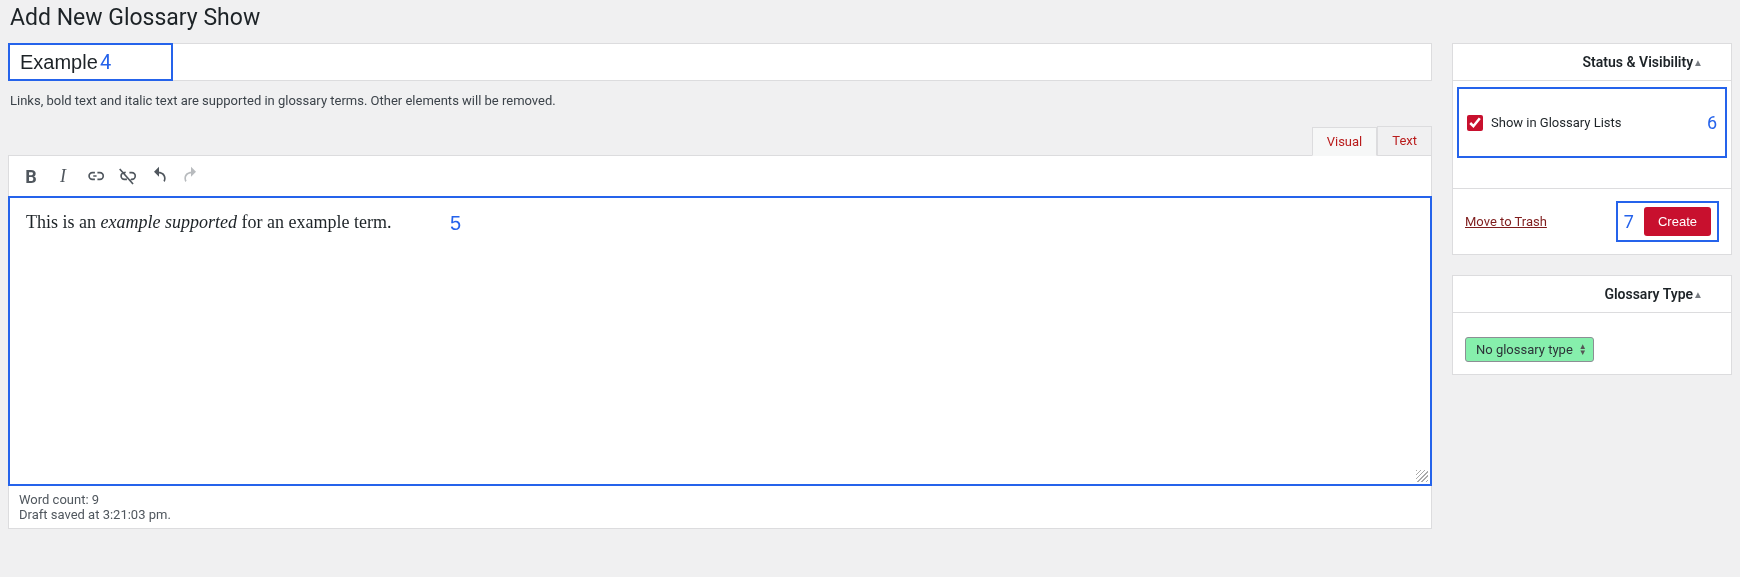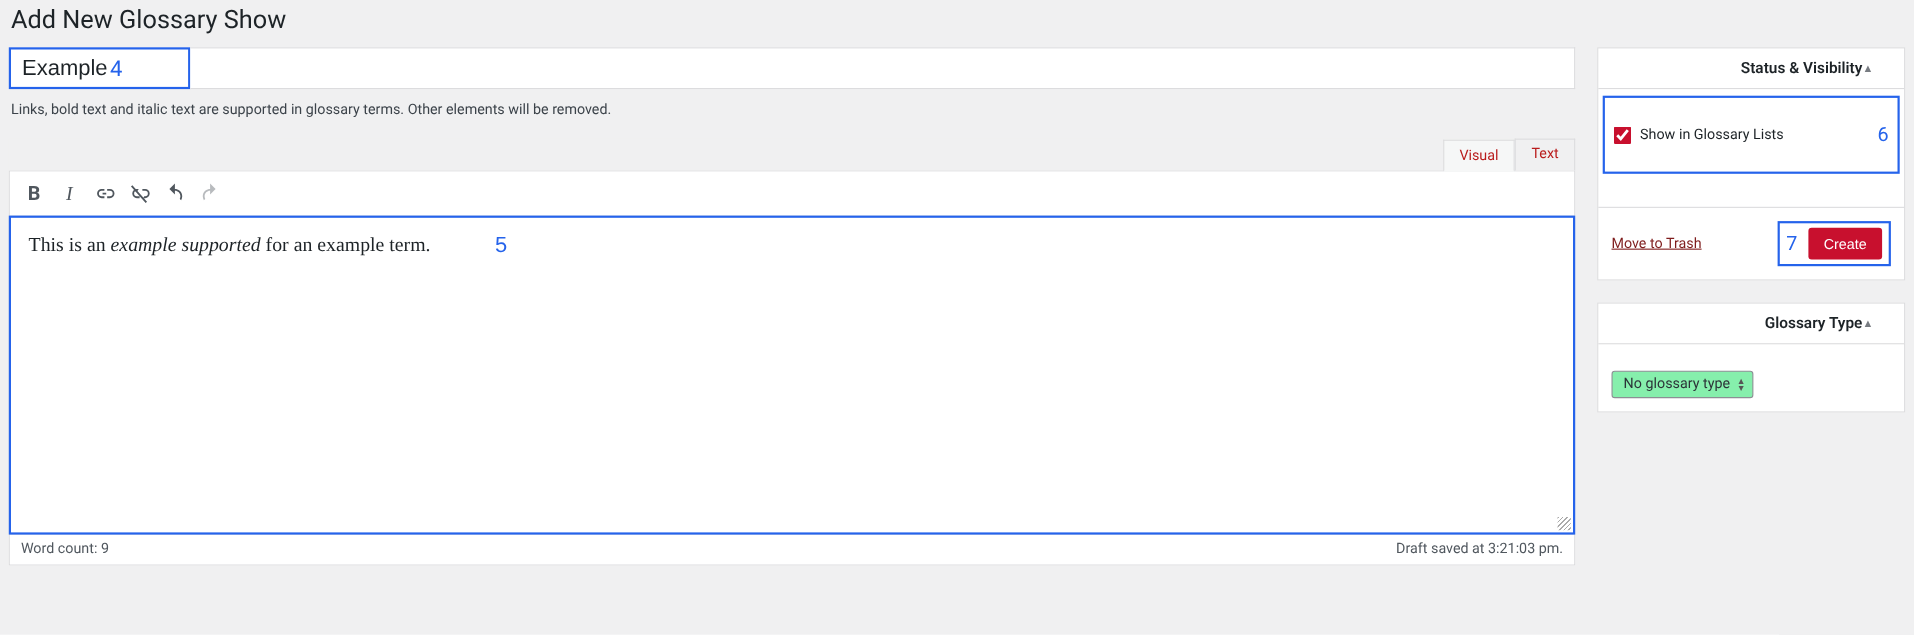--- a/index.html
+++ b/index.html
@@ -133,20 +133,21 @@
     background: repeating-linear-gradient(135deg,#aaa,#aaa 1px,transparent 1px,transparent 3px);
   }
   .editor-footer {
     display: flex;
     justify-content: space-between;
     padding: 6px 10px;
     background: #fff;
     font-size: 13px;
     color: #50575e;
     border-top: 1px solid #dcdcde;
+    flex-direction: column;
   }
 
   .metabox {
     background: #fff;
     border: 1px solid #dcdcde;
     margin-bottom: 20px;
   }
   .metabox-header {
     display: flex;
     justify-content: flex-end;

